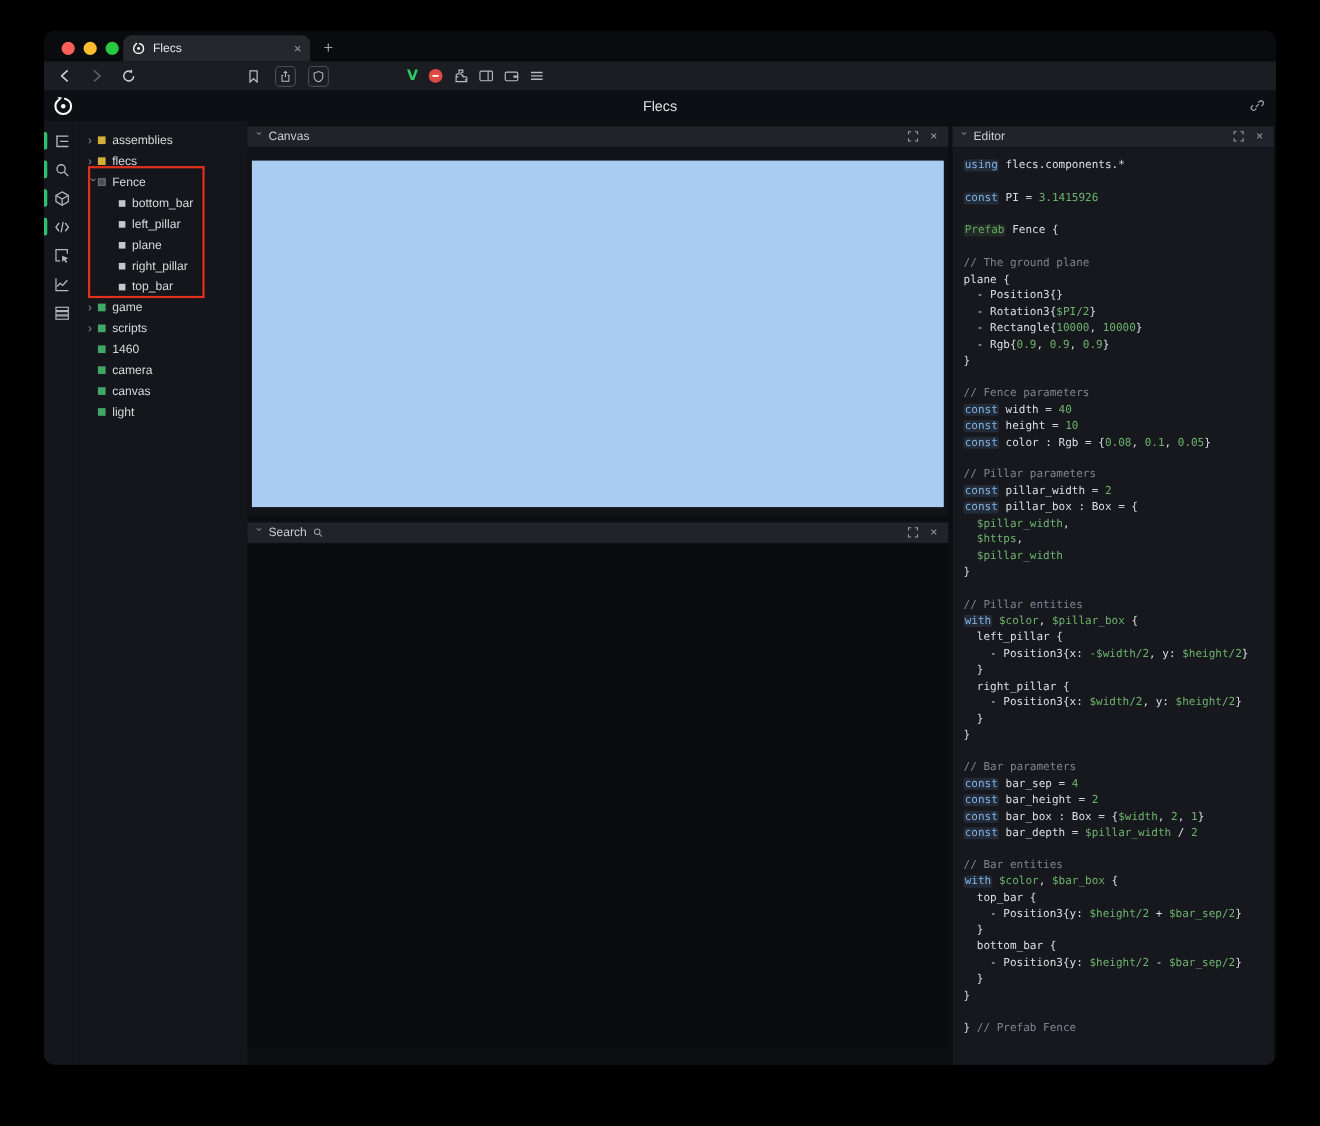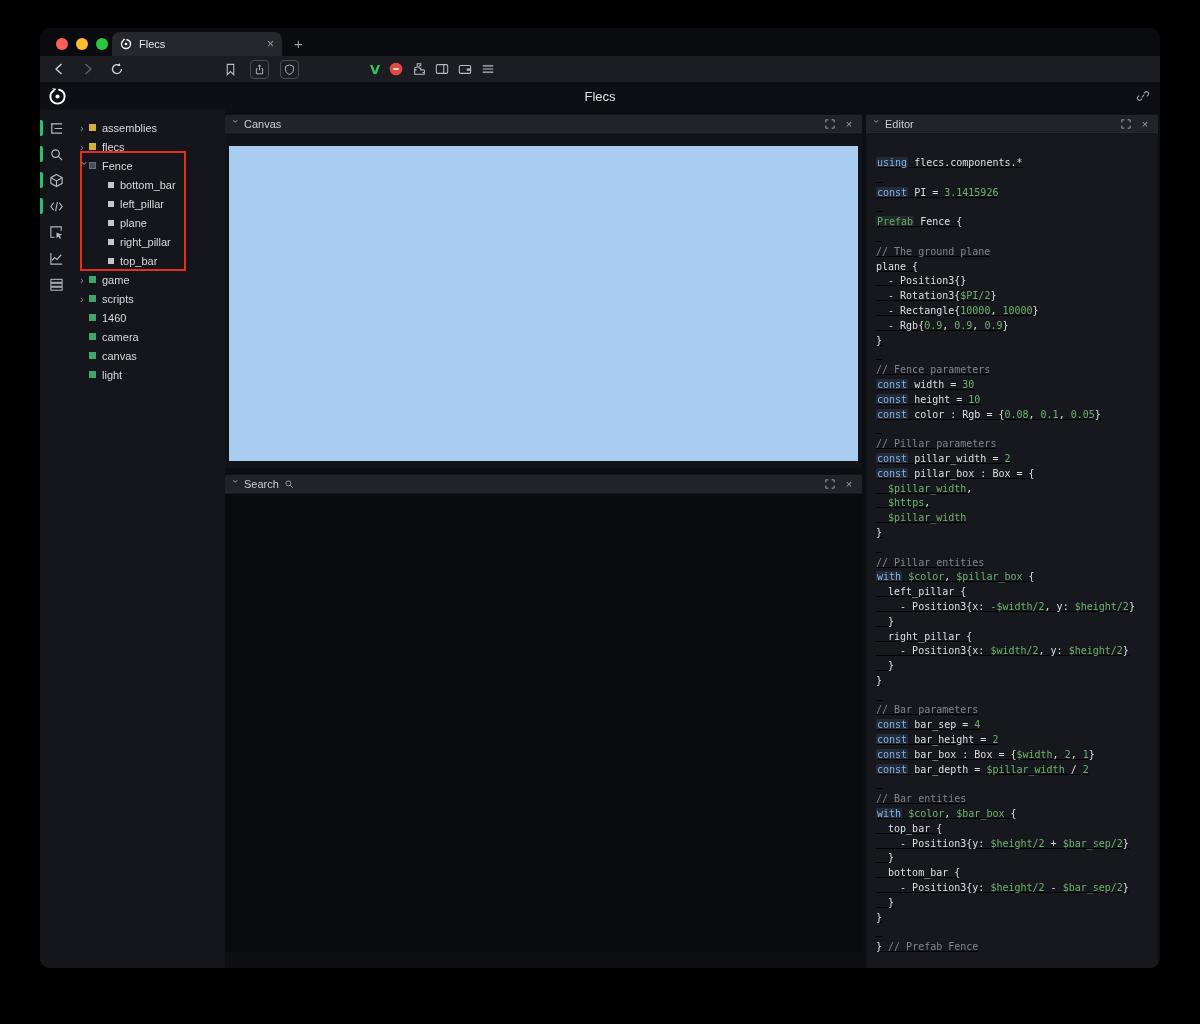--- a/index.html
+++ b/index.html
@@ -75,21 +75,21 @@
 
   .canvas-panel { left:185px; top:5px; width:637px; height:353px; }
   .canvas-body { position:absolute; left:0; top:19px; right:0; bottom:0; background:#121318; }
   .viewport { position:absolute; left:4px; top:12px; width:629px; height:315px; background:#a9ccf1; }
 
   .search-panel { left:185px; top:365px; width:637px; bottom:16px; }
   .search-body { position:absolute; left:0; top:19px; right:0; bottom:0; background:#0a0b0f; }
 
   .editor-panel { left:826px; top:5px; width:292px; bottom:0; }
   .editor-body { position:absolute; left:0; top:19px; right:0; bottom:0; background:#17181e;
-                 padding:22px 10px; overflow:hidden;text-decoration:underline; }
+                 padding:10px 10px; overflow:hidden; }
   .cline { font-family:"DejaVu Sans Mono", monospace; font-size:10px; line-height:14.8px;
            white-space:pre; color:#dcdfe2; }
   .tk-p { color:#dcdfe2; }
   .tk-c { color:#7d8590;text-align:right; }
   .tk-g { color:#6cb26c; }
   .tk-k { color:#7fb2e5; background:rgba(127,178,229,0.13); border-radius:2px; padding:0 1px; }
   .tk-t { color:#63ab63; background:rgba(99,171,99,0.13); border-radius:2px; padding:0 1px; }
 
   .annotation { position:absolute; left:80px; top:151px; width:106px; height:120px;
                 border:2px solid #e3301c; z-index:50; pointer-events:none; }
@@ -385,21 +385,21 @@
           <div class="cline">&nbsp;</div>
           <div class="cline"><span class="tk-c">// The ground plane</span></div>
           <div class="cline"><span class="tk-p">plane {</span></div>
           <div class="cline"><span class="tk-p">  - Position3{}</span></div>
           <div class="cline"><span class="tk-p">  - Rotation3{</span><span class="tk-g">$PI/2</span><span class="tk-p">}</span></div>
           <div class="cline"><span class="tk-p">  - Rectangle{</span><span class="tk-g">10000</span><span class="tk-p">, </span><span class="tk-g">10000</span><span class="tk-p">}</span></div>
           <div class="cline"><span class="tk-p">  - Rgb{</span><span class="tk-g">0.9</span><span class="tk-p">, </span><span class="tk-g">0.9</span><span class="tk-p">, </span><span class="tk-g">0.9</span><span class="tk-p">}</span></div>
           <div class="cline"><span class="tk-p">}</span></div>
           <div class="cline">&nbsp;</div>
           <div class="cline"><span class="tk-c">// Fence parameters</span></div>
-          <div class="cline"><span class="tk-k">const</span><span class="tk-p"> width = </span><span class="tk-g">30</span></div>
+          <div class="cline"><span class="tk-k">const</span><span class="tk-p"> width = </span><span class="tk-g">40</span></div>
           <div class="cline"><span class="tk-k">const</span><span class="tk-p"> height = </span><span class="tk-g">10</span></div>
           <div class="cline"><span class="tk-k">const</span><span class="tk-p"> color : Rgb = {</span><span class="tk-g">0.08</span><span class="tk-p">, </span><span class="tk-g">0.1</span><span class="tk-p">, </span><span class="tk-g">0.05</span><span class="tk-p">}</span></div>
           <div class="cline">&nbsp;</div>
           <div class="cline"><span class="tk-c">// Pillar parameters</span></div>
           <div class="cline"><span class="tk-k">const</span><span class="tk-p"> pillar_width = </span><span class="tk-g">2</span></div>
           <div class="cline"><span class="tk-k">const</span><span class="tk-p"> pillar_box : Box = {</span></div>
           <div class="cline"><span class="tk-p">  </span><span class="tk-g">$pillar_width</span><span class="tk-p">,</span></div>
           <div class="cline"><span class="tk-p">  </span><span class="tk-g">$https</span><span class="tk-p">,</span></div>
           <div class="cline"><span class="tk-p">  </span><span class="tk-g">$pillar_width</span></div>
           <div class="cline"><span class="tk-p">}</span></div>

